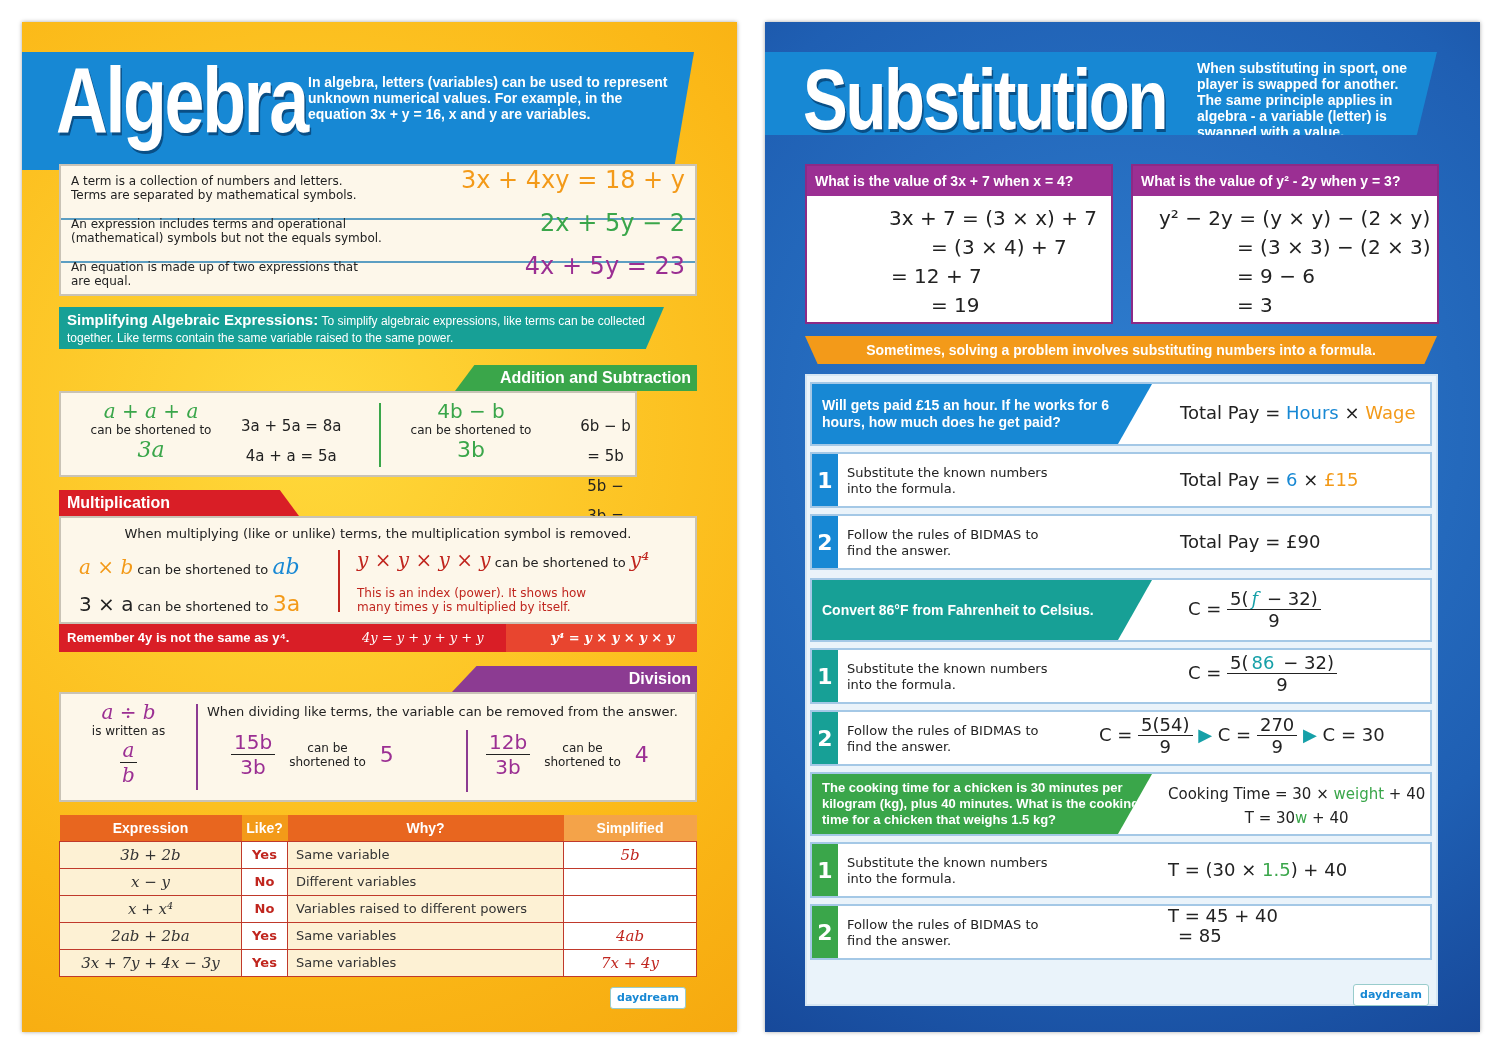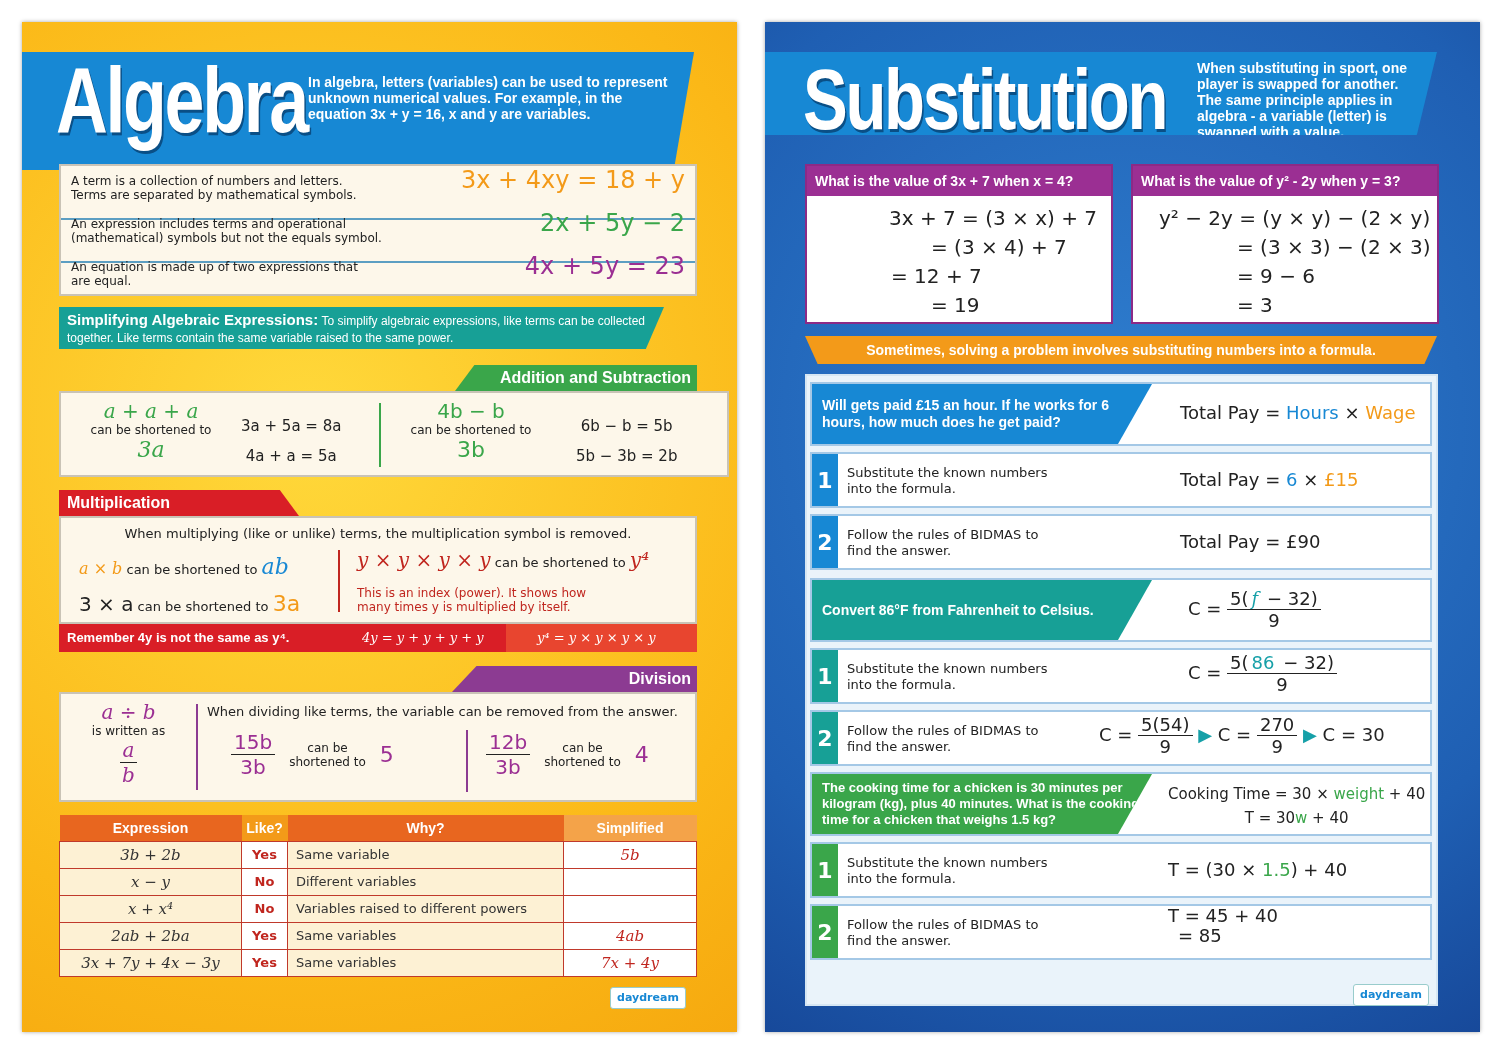--- a/index.html
+++ b/index.html
@@ -61,21 +61,21 @@
         <div style="width:290px">An equation is made up of two expressions that are equal.</div>
         <div class="eq pur">4x + 5y = 23</div>
       </div>
   </div>
 
   <div class="banner" style="left:37px;top:285px;width:605px;height:42px;background:#17a096;padding:4px 8px;font-size:12px;line-height:17px;clip-path:polygon(0 0,100% 0,97% 100%,0 100%)">
     <span style="font-size:15px">Simplifying Algebraic Expressions:</span> <span style="font-weight:normal">To simplify algebraic expressions, like terms can be collected together. Like terms contain the same variable raised to the same power.</span>
   </div>
 
   <div class="banner" style="left:433px;top:343px;width:242px;height:26px;background:#3aa64a;font-size:16px;line-height:26px;text-align:right;padding-right:6px;clip-path:polygon(8% 0,100% 0,100% 100%,0 100%)">Addition and Subtraction</div>
-  <div class="card" style="left:37px;top:369px;width:670px;height:86px;text-align:center">
+  <div class="card" style="left:37px;top:369px;width:578px;height:86px;text-align:center">
     <div class="abs grn" style="left:20px;top:6px;width:140px">
         <div class="i" style="font-size:20px">a + a + a</div>
         <div style="font-size:12px;color:#222">can be shortened to</div>
         <div class="i" style="font-size:22px">3a</div>
       </div>
     <div class="abs" style="left:180px;top:18px;font-size:15px;line-height:30px;color:#222">
         <div>3a + 5a = 8a</div>
         <div>4a + a = 5a</div>
       </div>
     <div class="abs" style="left:318px;top:10px;width:2px;height:64px;background:#3aa64a"></div>
@@ -87,31 +87,31 @@
     <div class="abs" style="left:515px;top:18px;font-size:15px;line-height:30px;color:#222">
         <div>6b − b = 5b</div>
         <div>5b − 3b = 2b</div>
       </div>
   </div>
 
   <div class="banner" style="left:37px;top:468px;width:240px;height:26px;background:#d91e26;font-size:16px;line-height:26px;padding-left:8px;clip-path:polygon(0 0,92% 0,100% 100%,0 100%)">Multiplication</div>
   <div class="card" style="left:37px;top:494px;width:638px;height:108px">
     <div class="abs" style="left:0;right:0;top:8px;text-align:center;font-size:13px;color:#222">When multiplying (like or unlike) terms, the multiplication symbol is removed.</div>
     <div class="abs" style="left:18px;top:32px;font-size:13px;color:#222;line-height:34px">
-      <div><span class="i org" style="font-size:16px">a × b</span> <span>can be shortened to</span> <span class="i blue" style="font-size:22px">ab</span></div>
+      <div><span class="i org" style="font-size:20px">a × b</span> <span>can be shortened to</span> <span class="i blue" style="font-size:22px">ab</span></div>
       <div><span style="font-size:20px">3 × a</span> <span>can be shortened to</span> <span class="org" style="font-size:22px">3a</span></div>
     </div>
     <div class="abs" style="left:277px;top:32px;width:2px;height:62px;background:#c0261f"></div>
     <div class="abs" style="left:296px;top:30px;font-size:13px;color:#222"><span class="i red" style="font-size:20px">y × y × y × y</span> <span>can be shortened to</span> <span class="i red" style="font-size:20px">y⁴</span></div>
     <div class="abs red" style="left:296px;top:68px;width:260px;font-size:12px;line-height:14px">This is an index (power). It shows how many times y is multiplied by itself.</div>
   </div>
   <div class="banner" style="left:37px;top:602px;width:638px;height:28px;background:linear-gradient(90deg,#d91e26 70%,#e8452f 70%);font-size:13px;line-height:28px">
     <span class="abs" style="left:8px">Remember 4y is not the same as y⁴.</span>
     <span class="abs i" style="left:303px;font-weight:normal">4y = y + y + y + y</span>
-    <span class="abs i" style="left:478px;font-weight:normal">y⁴ = y × y × y × y</span>
+    <span class="abs i" style="left:492px;font-weight:bold">y⁴ = y × y × y × y</span>
   </div>
 
   <div class="banner" style="left:430px;top:644px;width:245px;height:26px;background:#8c3b92;font-size:16px;line-height:26px;text-align:right;padding-right:6px;clip-path:polygon(10% 0,100% 0,100% 100%,0 100%)">Division</div>
   <div class="card" style="left:37px;top:670px;width:638px;height:110px">
     <div class="abs" style="left:10px;top:6px;width:115px;text-align:center">
       <div class="i pur" style="font-size:20px">a ÷ b</div>
       <div style="font-size:12px;color:#222">is written as</div>
       <div class="frac i pur" style="font-size:20px">
           <span>a</span>
           <span>b</span>

